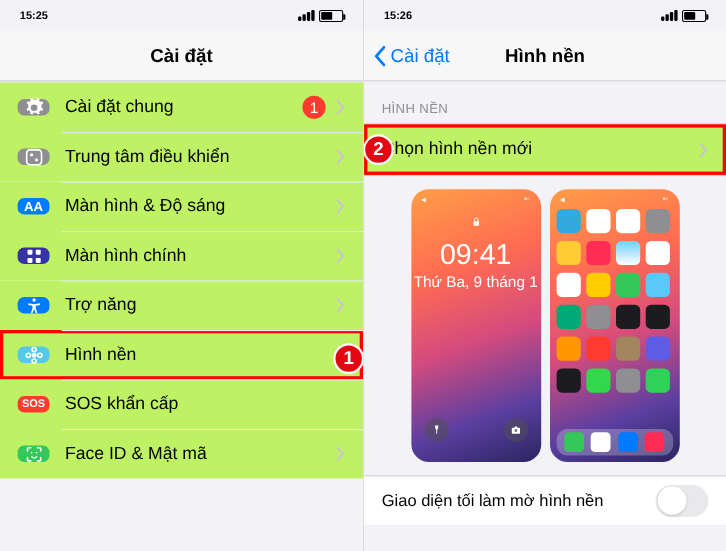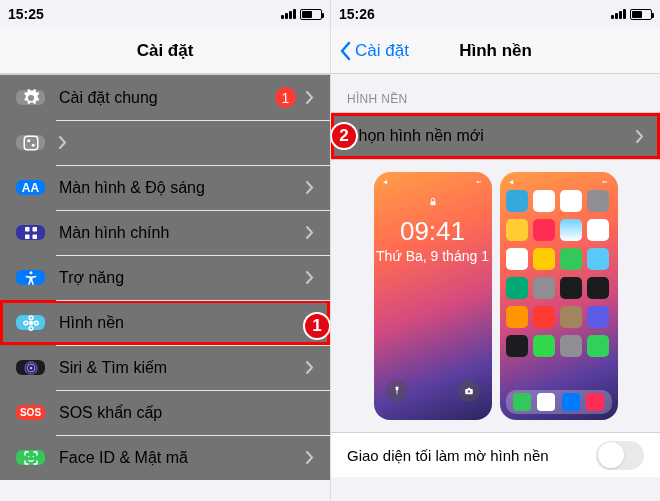--- a/index.html
+++ b/index.html
@@ -1,34 +1,34 @@
 <!DOCTYPE html>
 <html><head>
 <meta charset="utf-8">
 <style>
   *{box-sizing:border-box;margin:0;padding:0;font-family:-apple-system,Helvetica,Arial,sans-serif;-webkit-font-smoothing:antialiased}
   body{background:#fff;width:660px;height:501px;overflow:hidden}
   .container{display:flex;width:660px;height:501px}
   .phone{width:330px;height:501px;background:#f2f2f7;display:flex;flex-direction:column;position:relative;overflow:hidden}
   .phone+.phone{border-left:1px solid #ddd}
-  .status-bar{height:28px;display:flex;justify-content:space-between;align-items:center;padding:0 8px;font-size:14px;font-weight:600;color:#000}
+  .status-bar{height:28px;display:flex;justify-content:space-between;align-items:center;padding:0 18px;font-size:10px;font-weight:600;color:#000}
   .status-icons{display:flex;align-items:center;gap:4px}
   .sig{display:inline-flex;align-items:flex-end;gap:1px}
   .sig i{width:3px;background:#000;display:inline-block;border-radius:1px}
   .sig i:nth-child(1){height:4px}.sig i:nth-child(2){height:6px}.sig i:nth-child(3){height:8px}.sig i:nth-child(4){height:10px}
   .batt{width:22px;height:11px;border:1px solid #000;border-radius:2px;position:relative;display:inline-block}
   .batt::after{content:"";position:absolute;right:-3px;top:3px;width:2px;height:5px;background:#000;border-radius:0 1px 1px 0}
   .batt i{position:absolute;left:1px;top:1px;bottom:1px;width:50%;background:#000;border-radius:1px}
   .nav{height:46px;background:#f7f7f8;display:flex;align-items:center;justify-content:center;position:relative;border-bottom:1px solid #d1d1d6}
   .nav-title{font-size:17px;font-weight:600;color:#000}
   .back{position:absolute;left:8px;display:flex;align-items:center;color:#007aff;font-size:17px}
   .back svg{width:12px;height:20px;margin-right:4px}
   .section-header{font-size:12px;color:#8e8e93;padding:18px 16px 6px;text-transform:uppercase;letter-spacing:0.3px}
   .list{background:#fff}
-  .row{display:flex;align-items:center;height:45px;padding:0 16px;position:relative;background:#737373}
+  .row{display:flex;align-items:center;height:45px;padding:0 16px;position:relative;background:#bef264}
   .row+.row::before{content:"";position:absolute;left:56px;right:0;top:0;height:1px;background:#e5e5ea}
   .sep-top{border-top:1px solid #d1d1d6}
   .sep-bot{border-bottom:1px solid #d1d1d6}
   .icon{width:29px;height:15px;border-radius:6px;margin-right:14px;display:flex;align-items:center;justify-content:center;flex-shrink:0}
   .icon svg{width:18px;height:18px;fill:#fff}
   .label{flex:1;font-size:16px;color:#000}
   .chev{color:#c7c7cc;flex-shrink:0}
   .chev svg{width:8px;height:13px;display:block}
   .badge{width:21px;height:21px;border-radius:50%;background:#ff3b30;color:#fff;font-size:14px;font-weight:500;display:flex;align-items:center;justify-content:center;margin-right:10px}
   .highlight{outline:3px solid #ff0000;outline-offset:-3px}
@@ -94,20 +94,21 @@
           </span>
       </div>
       <div class="row">
         <span class="icon" style="background:#8e8e93">
             <svg viewBox="0 0 24 24">
               <rect x="3" y="3" width="18" height="18" rx="4" fill="none" stroke="#fff" stroke-width="2"></rect>
               <circle cx="9" cy="9" r="2" fill="#fff"></circle>
               <circle cx="15" cy="15" r="2" fill="#fff"></circle>
             </svg>
           </span>
+        <span class="label">Trung tâm điều khiển</span>
         <span class="chev">
             <svg viewBox="0 0 8 13">
               <path d="M1 1l5 5.5L1 12" stroke="#c7c7cc" stroke-width="2" fill="none" stroke-linecap="round"></path>
             </svg>
           </span>
       </div>
       <div class="row">
         <span class="icon" style="background:#007aff;font-size:12px;font-weight:700;color:#fff">AA</span>
         <span class="label">Màn hình &amp; Độ sáng</span>
         <span class="chev">
@@ -152,35 +153,20 @@
               <circle cx="12" cy="12" r="3" fill="#fff"></circle>
               <g fill="none" stroke="#fff" stroke-width="2">
                 <circle cx="12" cy="5" r="2.5"></circle>
                 <circle cx="12" cy="19" r="2.5"></circle>
                 <circle cx="5" cy="12" r="2.5"></circle>
                 <circle cx="19" cy="12" r="2.5"></circle>
               </g>
             </svg>
           </span>
         <span class="label">Hình nền</span>
-        <span class="chev">
-            <svg viewBox="0 0 8 13">
-              <path d="M1 1l5 5.5L1 12" stroke="#c7c7cc" stroke-width="2" fill="none" stroke-linecap="round"></path>
-            </svg>
-          </span>
-      </div>
-      <div class="row">
-        <span class="icon" style="background:#1c1c1e">
-            <svg viewBox="0 0 24 24">
-              <circle cx="12" cy="12" r="8" fill="none" stroke="#45a" stroke-width="2"></circle>
-              <circle cx="12" cy="12" r="5" fill="none" stroke="#c5e" stroke-width="2"></circle>
-              <circle cx="12" cy="12" r="2" fill="#6cf"></circle>
-            </svg>
-          </span>
-        <span class="label">Siri &amp; Tìm kiếm</span>
         <span class="chev">
             <svg viewBox="0 0 8 13">
               <path d="M1 1l5 5.5L1 12" stroke="#c7c7cc" stroke-width="2" fill="none" stroke-linecap="round"></path>
             </svg>
           </span>
       </div>
       <div class="row">
         <span class="icon" style="background:#ff3b30;font-size:10px;font-weight:700;color:#fff">SOS</span>
         <span class="label">SOS khẩn cấp</span>
       </div>

